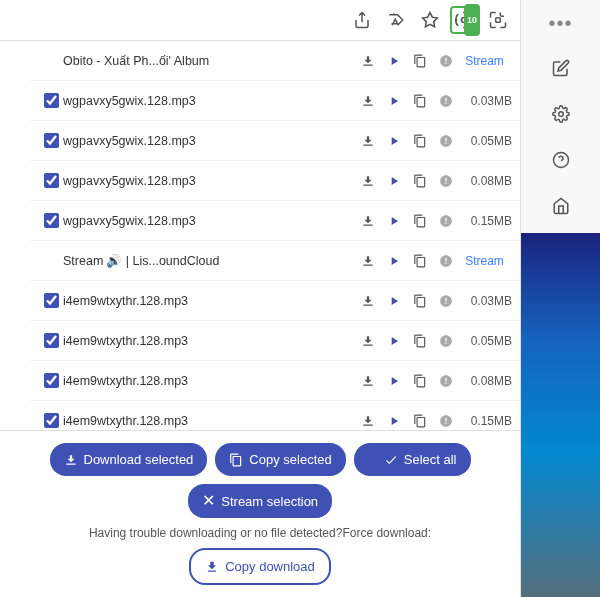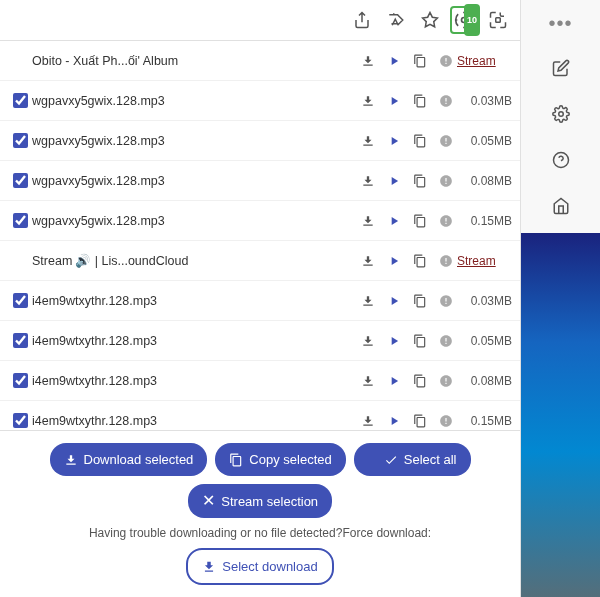--- a/index.html
+++ b/index.html
@@ -79,20 +79,21 @@
       font-weight: bold;
       position: absolute;
       bottom: -4px;
       right: -4px;
     }
 
     
     .file-list {
       flex: 1;
       overflow-y: auto;
+      padding-left: 31px;
     }
 
     .file-row {
       display: flex;
       align-items: center;
       padding: 6px 8px;
       border-bottom: 1px solid #f0f0f0;
       min-height: 40px;
     }
 
@@ -150,25 +151,24 @@
     .file-size {
       width: 55px;
       text-align: right;
       color: #555;
       font-size: 12px;
       flex-shrink: 0;
     }
 
     .stream-label {
       width: 55px;
-      text-align: left;
-      color: #7f1d1d;
+      text-align: center;
+      color: #3b82f6;
       font-size: 12px;
       flex-shrink: 0;
-      text-decoration: underline;
     }
 
     
     .buttons-section {
       padding: 12px 10px;
       background: #fff;
       border-top: 1px solid #e0e0e0;
     }
 
     .btn-row {
@@ -628,21 +628,21 @@
         <span style="font-size:16px; line-height:1;">✕</span>
         <span>Stream selection</span>
       </button>
     </div>
     <div class="force-row">
       <span class="force-text">Having trouble downloading or no file detected?Force download:</span>
       <button class="btn btn-force">
         <svg width="14" height="14" viewBox="0 0 24 24" fill="#3f51b5">
           <path d="M19 9h-4V3H9v6H5l7 7 7-7zM5 18v2h14v-2H5z"></path>
         </svg>
-        <span>Select download</span>
+        <span>Copy download</span>
       </button>
     </div>
   </div>
 </div>
 
 <div class="right-sidebar">
   <div class="sidebar-top">
     <span class="dots-icon">•••</span>
   </div>
   <div class="sidebar-icons">

